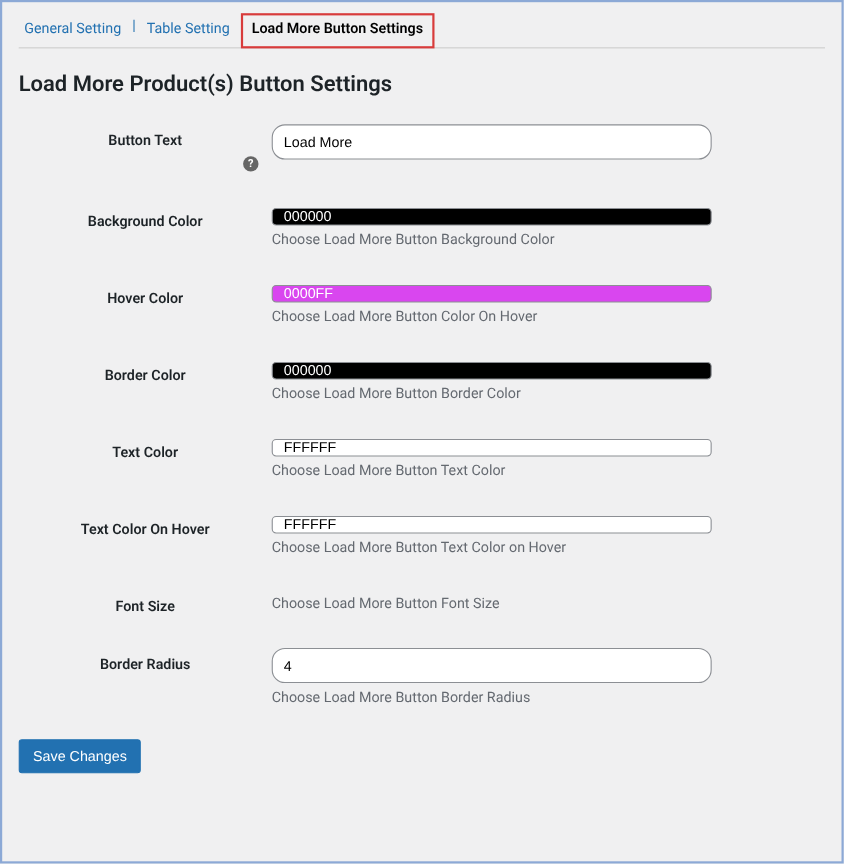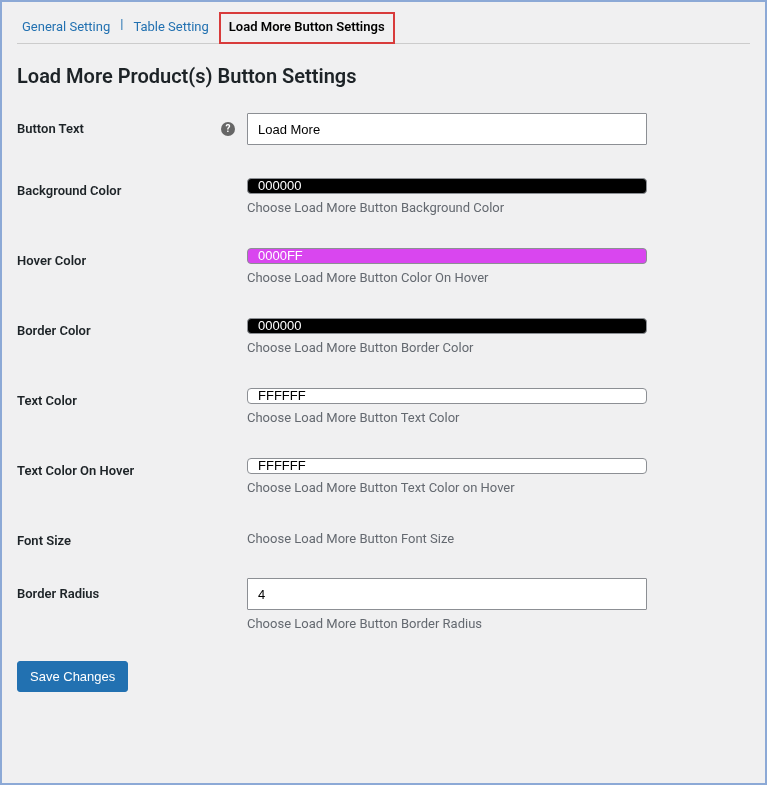--- a/index.html
+++ b/index.html
@@ -53,20 +53,21 @@
     }
     .form-label {
       width: 230px;
       font-size: 13px;
       font-weight: 600;
       color: #1d2327;
       padding-top: 8px;
       display: flex;
       align-items: center;
       gap: 6px;
+      flex-direction: column;
     }
     .help-icon {
       display: inline-flex;
       align-items: center;
       justify-content: center;
       width: 14px;
       height: 14px;
       border-radius: 50%;
       background: #666;
       color: #fff;
@@ -76,21 +77,21 @@
       margin-right: 12px;
     }
     .form-field {
       flex: 1;
     }
     .text-input {
       width: 400px;
       height: 32px;
       padding: 4px 10px;
       border: 1px solid #8c8f94;
-      border-radius: 1px;
+      border-radius: 12px;
       font-size: 13px;
       background: #fff;
     }
     .color-input {
       width: 400px;
       height: 16px;
       padding: 4px 10px;
       border: 1px solid #8c8f94;
       border-radius: 4px;
       font-size: 13px;

